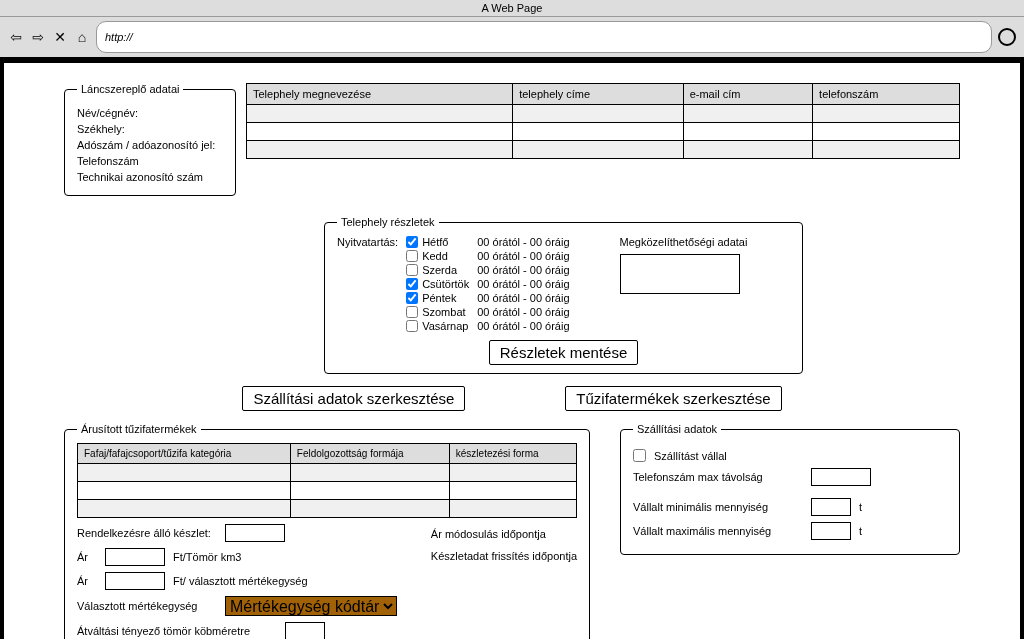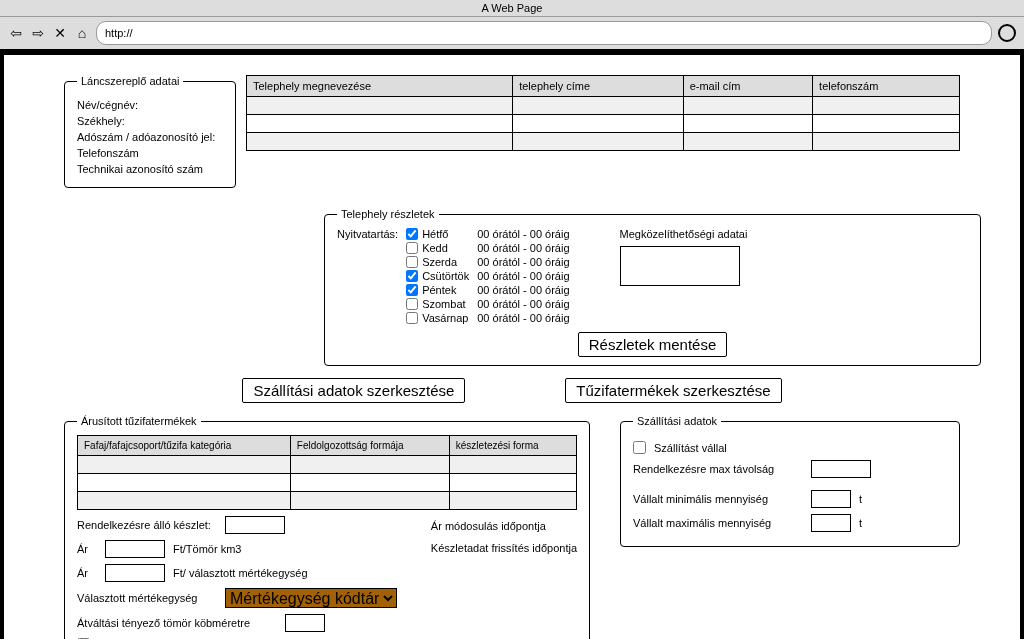--- a/index.html
+++ b/index.html
@@ -1,39 +1,39 @@
 <!DOCTYPE html>
 <html><head>
   <meta charset="utf-8">
   <style>
     * { box-sizing: border-box; margin: 0; padding: 0; }
     body { font-family: Arial, sans-serif; font-size: 11px; background: #fff; }
     
     .browser-chrome { background: #ddd; border-bottom: 2px solid #000; padding: 4px 8px; display: flex; align-items: center; gap: 6px; }
     .browser-title { text-align: center; background: #ddd; padding: 2px; font-size: 11px; border-bottom: 1px solid #999; }
     .nav-icon { width: 16px; height: 16px; display: inline-flex; align-items: center; justify-content: center; cursor: pointer; font-size: 14px; }
-    .url-bar { flex: 1; background: #fff; border: 1px solid #999; border-radius: 10px; padding: 2px 8px; height: 24px; font-size: 11px; }
+    .url-bar { flex: 1; background: #fff; border: 1px solid #999; border-radius: 10px; padding: 2px 8px; height: 32px; font-size: 11px; font-style: italic; }
     .search-circle { width: 18px; height: 18px; border: 2px solid #000; border-radius: 50%; position: relative; }
     
     .page-content { padding: 20px 60px; border: 4px solid #000; margin: 0; height: 605px; overflow: auto; }
     
     fieldset { border: 1.5px solid #000; border-radius: 4px; padding: 8px 12px; margin-bottom: 10px; position: relative; }
     legend { padding: 0 4px; font-size: 11px; }
     
     .top-row { display: flex; gap: 10px; align-items: flex-start; }
     .actor-info { width: 172px; }
     .actor-info div { margin: 4px 0; }
     
     .sites-table { flex: 1; }
     table { width: 100%; border-collapse: collapse; border: 1.5px solid #000; }
     th, td { border: 1px solid #000; padding: 4px 6px; text-align: left; font-size: 11px; height: 18px; }
     th { background: #ddd; font-weight: normal; }
     tr:nth-child(even) td { background: #f0f0f0; }
     
-    .details-section { margin-left: 260px; margin-top: 10px; width: 657px; }
+    .details-section { margin-left: 260px; margin-top: 10px; width: 479px; }
     .details-content { display: flex; gap: 20px; }
     .hours-block { display: flex; gap: 8px; }
     .hours-label {  }
     .days-col { display: flex; flex-direction: column; gap: 2px; }
     .day-row { display: flex; align-items: center; gap: 4px; }
     .day-row input[type="checkbox"] { width: 12px; height: 12px; }
     .hours-col { display: flex; flex-direction: column; gap: 2px; align-items: center; }
     .access-block { margin-left: 30px; }
     .access-box { width: 120px; height: 40px; border: 1.5px solid #000; margin-top: 6px; }
     
@@ -238,21 +238,21 @@
 
     </fieldset>
 
     <fieldset class="delivery-section">
       <legend>Szállítási adatok</legend>
       <div class="form-row">
         <input type="checkbox" style="">
         <span>Szállítást vállal</span>
       </div>
       <div class="form-row">
-        <label>Rendelkezésre max távolság</label>
+        <label>Telefonszám max távolság</label>
         <input class="small-input" style="">
       </div>
       <div class="form-row" style="margin-top:12px;">
         <label>Vállalt minimális mennyiség</label>
         <input class="small-input" style="width: 40px;">
         <span>t</span>
       </div>
       <div class="form-row">
         <label>Vállalt maximális mennyiség</label>
         <input class="small-input" style="width: 40px;">

